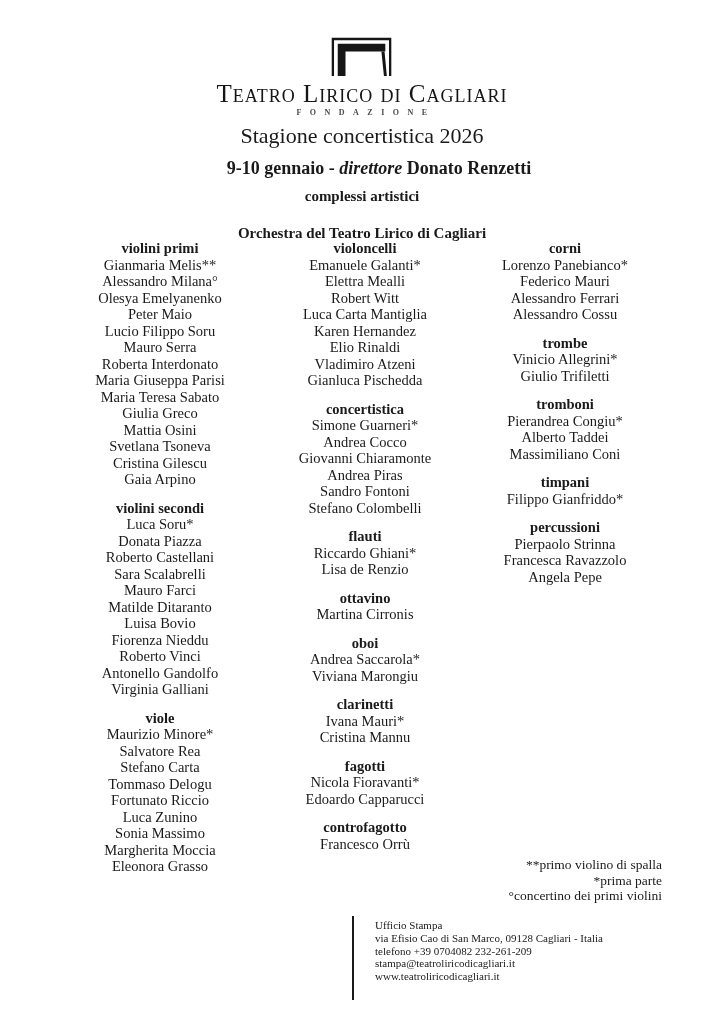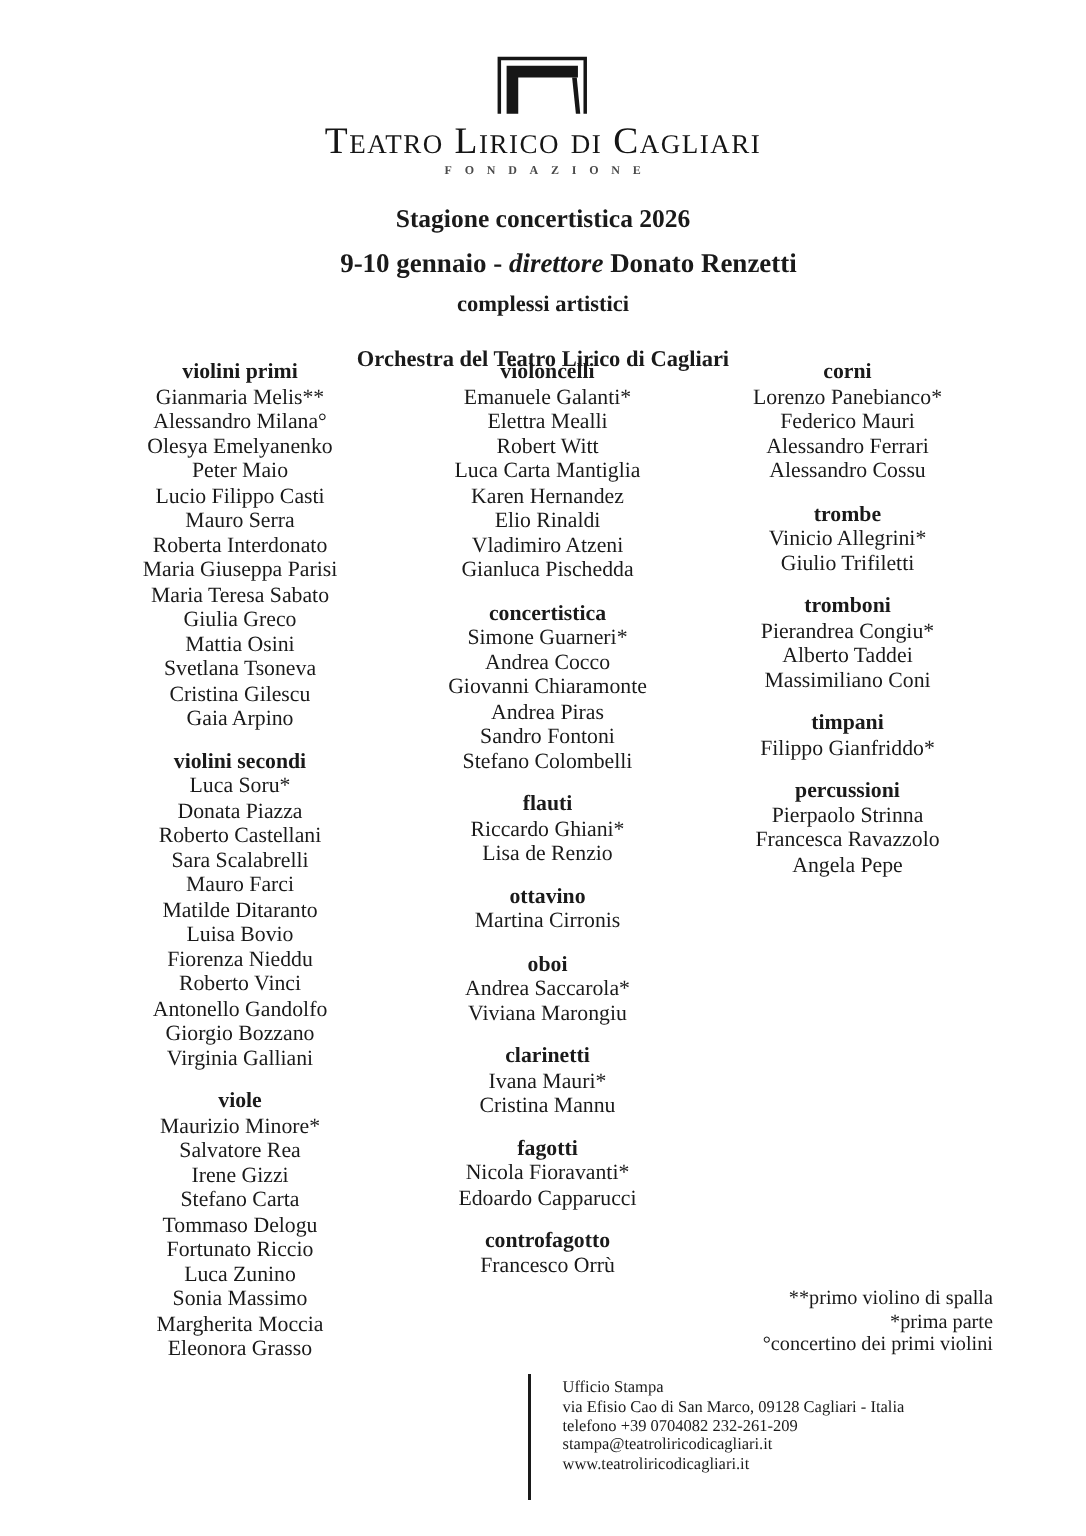--- a/index.html
+++ b/index.html
@@ -28,21 +28,21 @@
   .fondazione {
     margin-top: 0px;
     font-size: 8px;
     letter-spacing: 8.5px;
     padding-left: 8px; 
     color: #4a4a4a;
     font-weight: bold;
   }
 
   
-  .season    { margin-top: 18px; font-size: 17px; font-weight: bold; }
+  .season    { margin-top: 6px; font-size: 22px; font-weight: normal; }
   .concert   { margin-top: 9px;  font-size: 18px; font-weight: bold; padding-left: 34px; }
   .concert .ital { font-style: italic; }
   .complessi { margin-top: 9px;  font-size: 15px; font-weight: bold; }
   .orchestra { margin-top: 20px; font-size: 15px; font-weight: bold; }
 
   
   .columns { position: absolute; top: 240px; left: 0; width: 724px; height: 670px; }
   .col { position: absolute; top: 0; text-align: center; }
   .col-1 { left: 55px;  width: 210px; }
   .col-2 { left: 262px; width: 206px; }
@@ -99,21 +99,21 @@
   <div class="orchestra center">Orchestra del Teatro Lirico di Cagliari</div>
 
   <div class="columns">
     <div class="col col-1">
         <div class="section">
           <div class="section-title">violini primi</div>
           <div class="member">Gianmaria Melis**</div>
           <div class="member">Alessandro Milana°</div>
           <div class="member">Olesya Emelyanenko</div>
           <div class="member">Peter Maio</div>
-          <div class="member">Lucio Filippo Casti</div>
+          <div class="member">Lucio Filippo Soru</div>
           <div class="member">Mauro Serra</div>
           <div class="member">Roberta Interdonato</div>
           <div class="member">Maria Giuseppa Parisi</div>
           <div class="member">Maria Teresa Sabato</div>
           <div class="member">Giulia Greco</div>
           <div class="member">Mattia Osini</div>
           <div class="member">Svetlana Tsoneva</div>
           <div class="member">Cristina Gilescu</div>
           <div class="member">Gaia Arpino</div>
         </div>
@@ -122,28 +122,26 @@
           <div class="member">Luca Soru*</div>
           <div class="member">Donata Piazza</div>
           <div class="member">Roberto Castellani</div>
           <div class="member">Sara Scalabrelli</div>
           <div class="member">Mauro Farci</div>
           <div class="member">Matilde Ditaranto</div>
           <div class="member">Luisa Bovio</div>
           <div class="member">Fiorenza Nieddu</div>
           <div class="member">Roberto Vinci</div>
           <div class="member">Antonello Gandolfo</div>
-          <div class="member">Giorgio Bozzano</div>
           <div class="member">Virginia Galliani</div>
         </div>
         <div class="section">
           <div class="section-title">viole</div>
           <div class="member">Maurizio Minore*</div>
           <div class="member">Salvatore Rea</div>
-          <div class="member">Irene Gizzi</div>
           <div class="member">Stefano Carta</div>
           <div class="member">Tommaso Delogu</div>
           <div class="member">Fortunato Riccio</div>
           <div class="member">Luca Zunino</div>
           <div class="member">Sonia Massimo</div>
           <div class="member">Margherita Moccia</div>
           <div class="member">Eleonora Grasso</div>
         </div>
       </div>
     <div class="col col-2">

